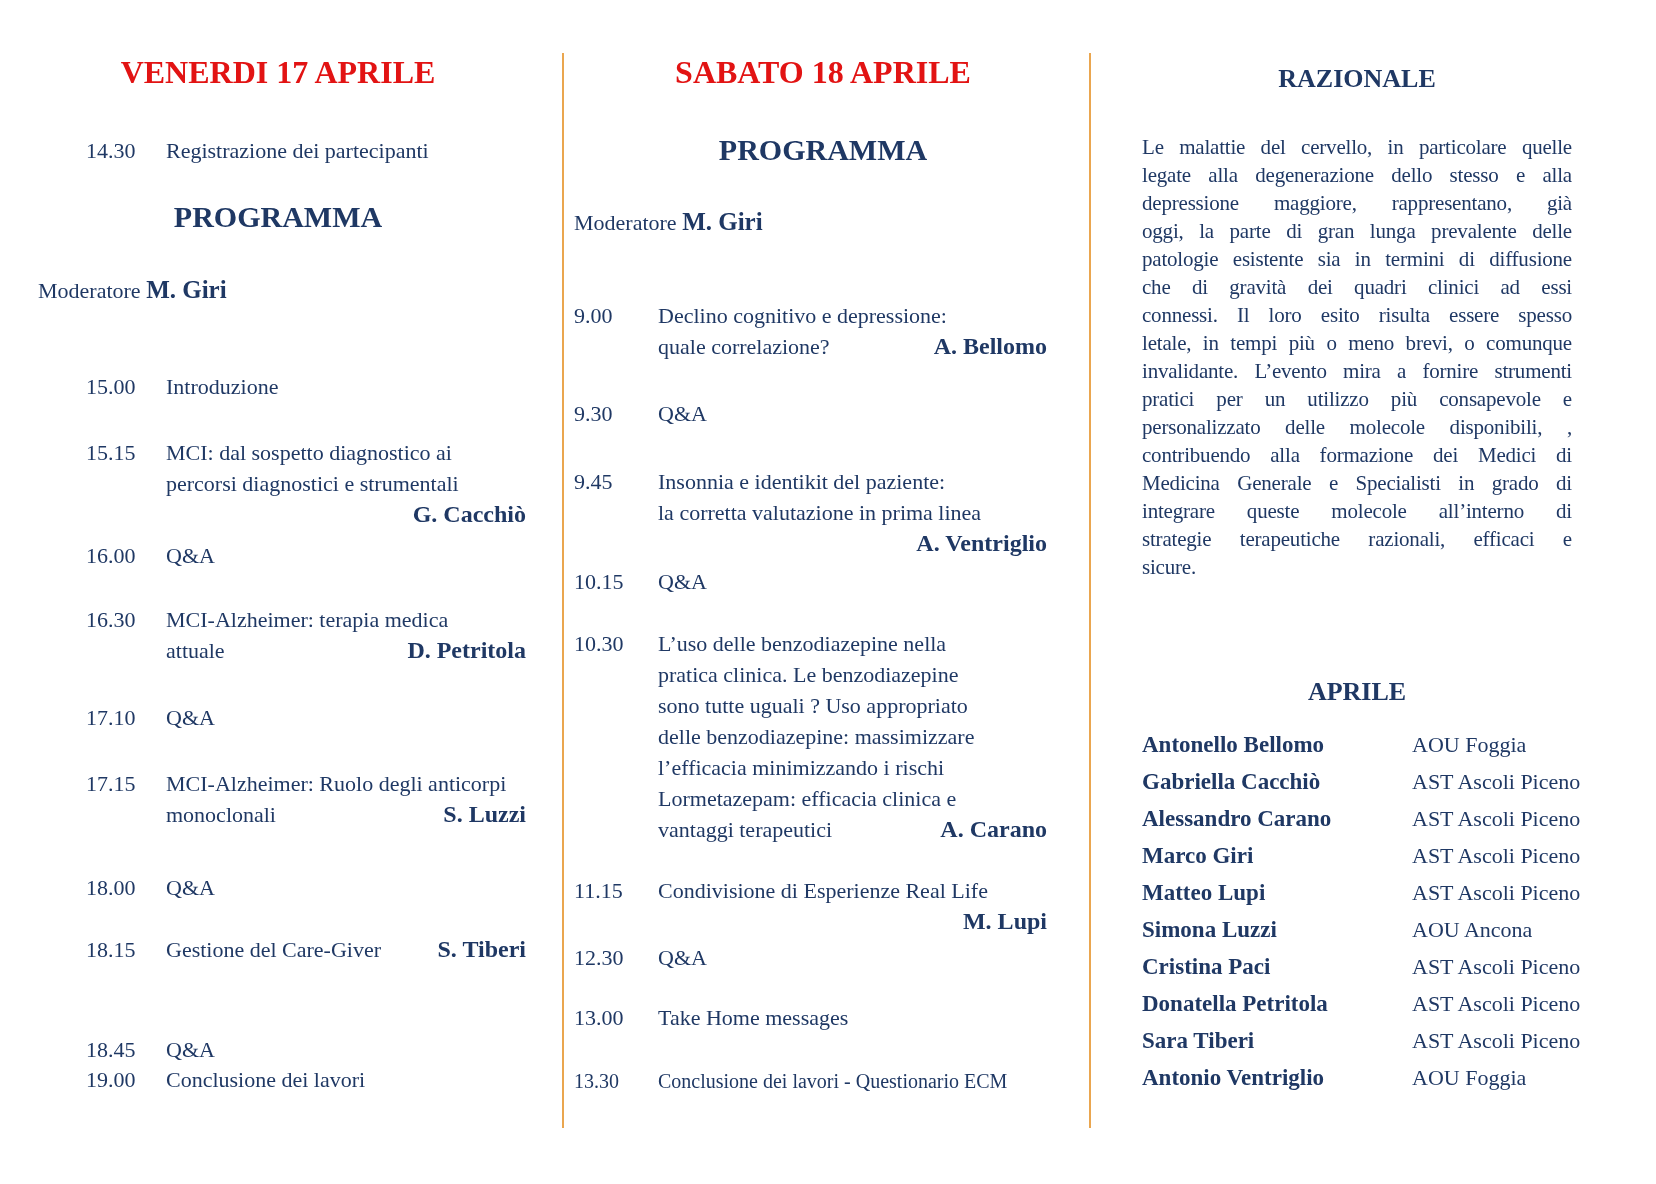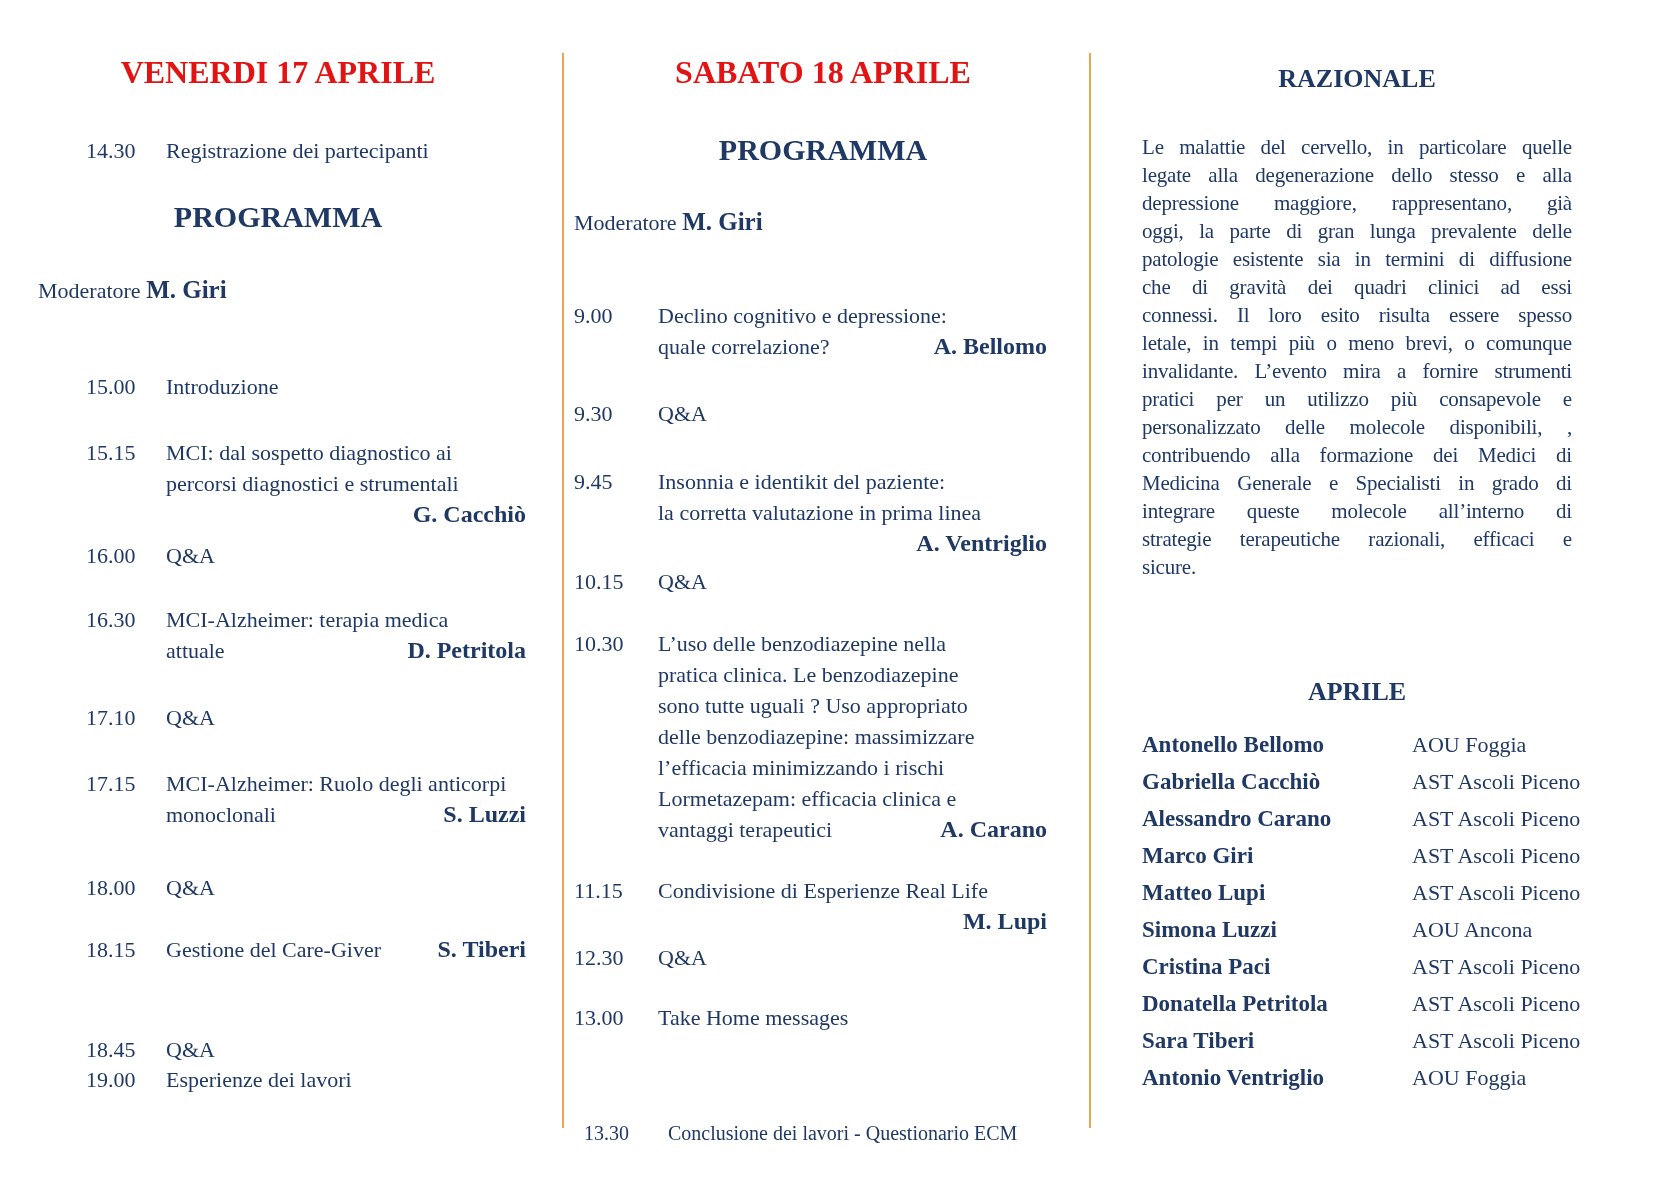--- a/index.html
+++ b/index.html
@@ -146,21 +146,21 @@
         </div>
         <div class="srow" style="top: 1034px;">
           <div class="time">18.45</div>
           <div class="body">
             <div class="line"><span class="txt">Q&amp;A</span></div>
           </div>
         </div>
         <div class="srow" style="top: 1064px;">
           <div class="time">19.00</div>
           <div class="body">
-            <div class="line"><span class="txt">Esperienze dei lavori</span></div>
+            <div class="line"><span class="txt">Conclusione dei lavori</span></div>
           </div>
         </div>
       </div>
   </section>
 
   <section class="col" id="col-saturday">
     <h1 class="day-title">SABATO 18 APRILE</h1>
     <h2 class="prog-title">PROGRAMMA</h2>
     <div class="moderator">
       <span class="mlabel">Moderatore</span>
@@ -230,21 +230,21 @@
           <div class="body">
             <div class="line"><span class="txt">Q&amp;A</span></div>
           </div>
         </div>
         <div class="srow" style="top: 1002px;">
           <div class="time">13.00</div>
           <div class="body">
             <div class="line"><span class="txt">Take Home messages</span></div>
           </div>
         </div>
-        <div class="srow small" style="top: 1118px; margin-left: 10px;">
+        <div class="srow small" style="top: 1066px;">
           <div class="time">13.30</div>
           <div class="body">
             <div class="line"><span class="txt">Conclusione dei lavori - Questionario ECM</span></div>
           </div>
         </div>
       </div>
   </section>
 
   <section class="col" id="col-rationale">
     <h2 class="sec-title" id="rationale-title">RAZIONALE</h2>

